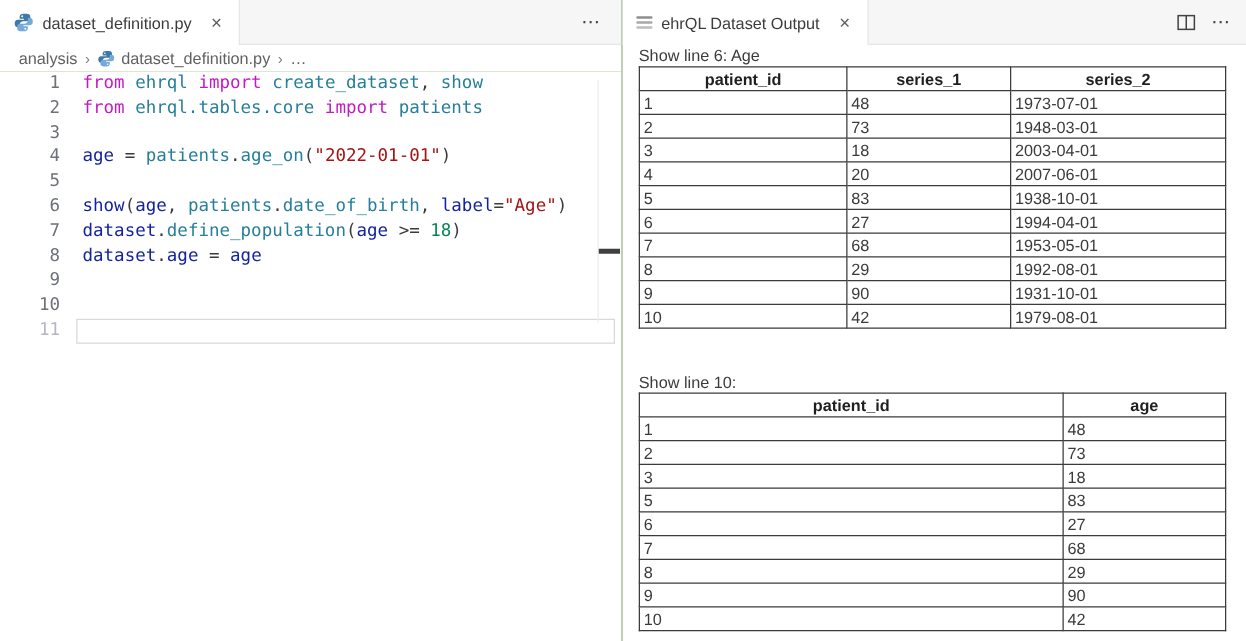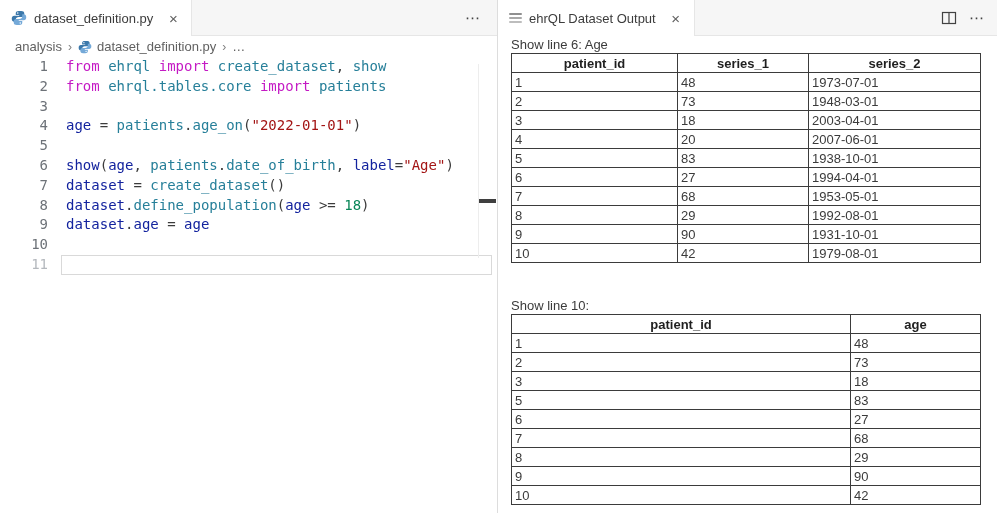--- a/index.html
+++ b/index.html
@@ -120,21 +120,20 @@
         <div class="ln dim">11</div>
       </div>
     <div id="current-line-box"></div>
     <div id="code-lines">
         <div class="code-line"><span class="tok-kw">from</span><span class="tok-pl"> </span><span class="tok-ty">ehrql</span><span class="tok-pl"> </span><span class="tok-kw">import</span><span class="tok-pl"> </span><span class="tok-ty">create_dataset</span><span class="tok-pl">, </span><span class="tok-ty">show</span></div>
         <div class="code-line"><span class="tok-kw">from</span><span class="tok-pl"> </span><span class="tok-ty">ehrql.tables.core</span><span class="tok-pl"> </span><span class="tok-kw">import</span><span class="tok-pl"> </span><span class="tok-ty">patients</span></div>
         <div class="code-line"></div>
         <div class="code-line"><span class="tok-vr">age</span><span class="tok-pl"> = </span><span class="tok-ty">patients</span><span class="tok-pl">.</span><span class="tok-ty">age_on</span><span class="tok-pl">(</span><span class="tok-st">"2022-01-01"</span><span class="tok-pl">)</span></div>
         <div class="code-line"></div>
         <div class="code-line"><span class="tok-vr">show</span><span class="tok-pl">(</span><span class="tok-vr">age</span><span class="tok-pl">, </span><span class="tok-ty">patients</span><span class="tok-pl">.</span><span class="tok-ty">date_of_birth</span><span class="tok-pl">, </span><span class="tok-vr">label</span><span class="tok-pl">=</span><span class="tok-st">"Age"</span><span class="tok-pl">)</span></div>
-        <div class="code-line"><span class="tok-vr">dataset</span><span class="tok-pl"> = </span><span class="tok-ty">create_dataset</span><span class="tok-pl">()</span></div>
         <div class="code-line"><span class="tok-vr">dataset</span><span class="tok-pl">.</span><span class="tok-ty">define_population</span><span class="tok-pl">(</span><span class="tok-vr">age</span><span class="tok-pl"> &gt;= </span><span class="tok-nu">18</span><span class="tok-pl">)</span></div>
         <div class="code-line"><span class="tok-vr">dataset</span><span class="tok-pl">.</span><span class="tok-vr">age</span><span class="tok-pl"> = </span><span class="tok-vr">age</span></div>
         <div class="code-line"></div>
       </div>
     <div id="overview-rule"></div>
     <div id="overview-ruler">
       <div id="cursor-mark"></div>
     </div>
   </div>
 

